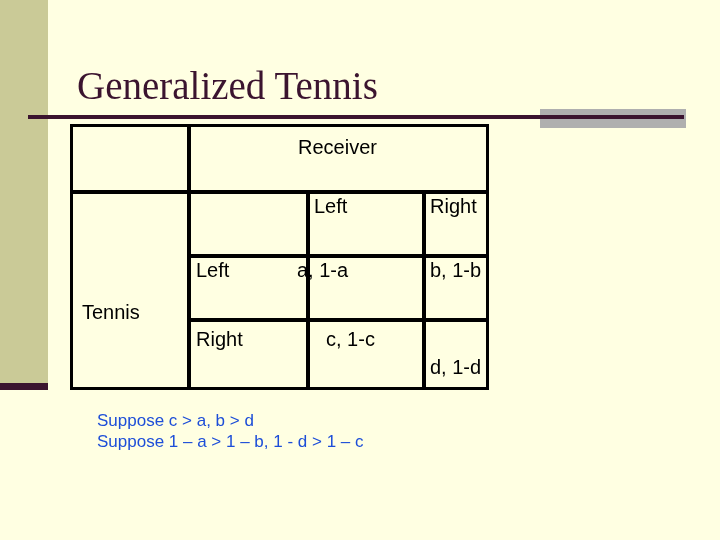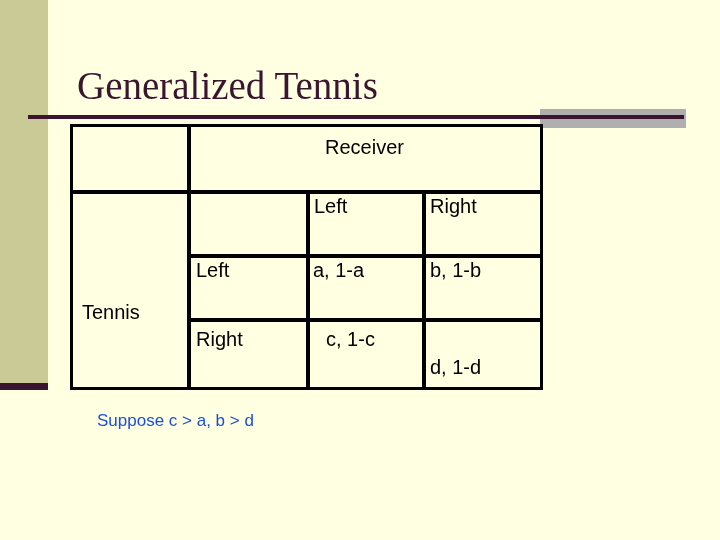--- a/index.html
+++ b/index.html
@@ -32,21 +32,21 @@
   .rule-gray{
     position:absolute;left:540px;top:109px;width:146px;height:19px;
     background:#AFAFAF;
   }
   .rule-line{
     position:absolute;left:28px;top:115px;width:656px;height:4px;
     background:#3B142F;
   }
   
   .game-table{
-    position:absolute;left:70px;top:124px;width:473px;height:266px;
+    position:absolute;left:70px;top:124px;width:419px;height:266px;
     border:3px solid #000;
     box-sizing:border-box;
   }
   .game-table .vline,.game-table .hline{
     position:absolute;background:#000;
   }
   .v1{left:114px;top:0;bottom:0;width:4px;}
   .v2{left:233px;top:63px;bottom:0;width:4px;}
   .v3{left:349px;top:63px;bottom:0;width:4px;}
   .h1{top:63px;left:0;right:0;height:4px;}
@@ -87,23 +87,24 @@
   <div class="hline h3"></div>
 
   <div class="cell-text receiver-head">Receiver</div>
 
   <div class="cell-text" style="left:241px;top:68px;">Left</div>
   <div class="cell-text" style="left:357px;top:68px;">Right</div>
 
   <div class="cell-text" style="left:9px;top:174px;">Tennis</div>
 
   <div class="cell-text" style="left:123px;top:132px;">Left</div>
-  <div class="cell-text" style="left:240px;top:132px;">a, 1-a</div>
+  <div class="cell-text" style="left:224px;top:132px;">a, 1-a</div>
   <div class="cell-text" style="left:357px;top:132px;">b, 1-b</div>
 
   <div class="cell-text" style="left:123px;top:201px;">Right</div>
   <div class="cell-text" style="left:241px;top:201px;margin-left:12px;">c, 1-c</div>
   <div class="cell-text" style="left:357px;top:201px;margin-top:28px;">d, 1-d</div>
 </div>
 
 <div class="notes">
   <div>Suppose c &gt; a, b &gt; d</div>
+  <div>Suppose 1 – a &gt; 1 – b, 1 - d &gt; 1 – c</div>
 </div>
 
 </body></html>

